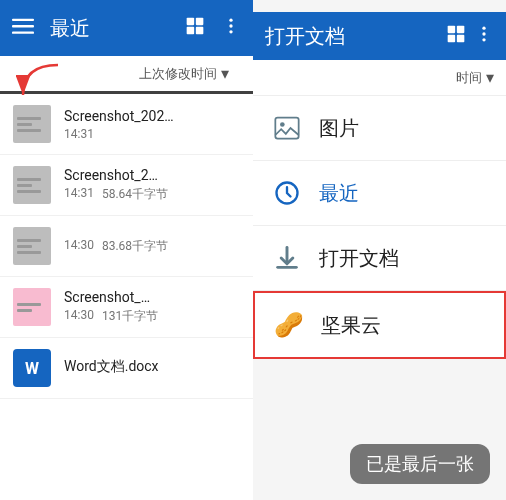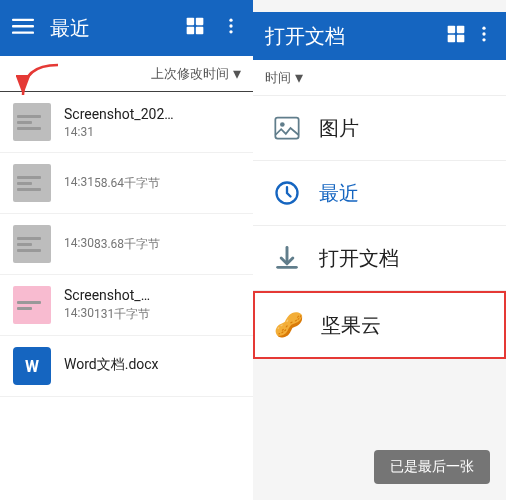--- a/index.html
+++ b/index.html
@@ -58,22 +58,22 @@
 
     .left-header-more-icon {
       color: white;
       font-size: 20px;
     }
 
     .left-sort-bar {
       display: flex;
       align-items: center;
       justify-content: flex-end;
-      padding: 8px 12px;
-      border-bottom: 1px solid #404040;
+      padding: 8px 24px;
+      border-bottom: 3px solid #404040;
     }
 
     .left-sort-label {
       font-size: 13px;
       color: #555;
       margin-right: 4px;
     }
 
     .sort-chevron {
       font-size: 16px;
@@ -143,20 +143,21 @@
       white-space: nowrap;
       overflow: hidden;
       text-overflow: ellipsis;
       margin-bottom: 3px;
     }
 
     .file-meta {
       font-size: 12px;
       color: #757575;
       display: flex;
+      gap: 8px;
     }
 
     
     .arrow-annotation {
       position: absolute;
       top: 60px;
       left: 8px;
       z-index: 100;
     }
 
@@ -192,20 +193,21 @@
     }
 
     .right-header-more-icon {
       color: white;
       font-size: 20px;
     }
 
     .right-sort-bar {
       display: flex;
       align-items: center;
+      justify-content: flex-end;
       padding: 8px 12px;
       background: #fff;
       border-bottom: 1px solid #eee;
     }
 
     .right-sort-label {
       font-size: 13px;
       color: #555;
       margin-right: 4px;
     }
@@ -256,23 +258,23 @@
       padding: 16px;
       display: flex;
       justify-content: flex-end;
       background: #f5f5f5;
     }
 
     .already-last-btn {
       background: #757575;
       color: white;
       border: none;
-      border-radius: 4px;
+      border-radius: 12px;
       padding: 8px 16px;
-      font-size: 14px;
+      font-size: 18px;
       cursor: pointer;
     }
 
     
     .thumb-lines {
       width: 100%;
       height: 100%;
       display: flex;
       flex-direction: column;
       justify-content: center;
@@ -360,20 +362,21 @@
         <div class="file-thumb">
           <div class="file-thumb-img screenshot">
             <div class="thumb-lines">
               <div class="thumb-line"></div>
               <div class="thumb-line short"></div>
               <div class="thumb-line"></div>
             </div>
           </div>
         </div>
         <div class="file-info">
+          <div class="file-name">Screenshot_2…</div>
           <div class="file-meta">
             <span>14:31</span>
             <span>58.64千字节</span>
           </div>
         </div>
       </div>
 
       <div class="file-item">
         <div class="file-thumb">
           <div class="file-thumb-img screenshot">

